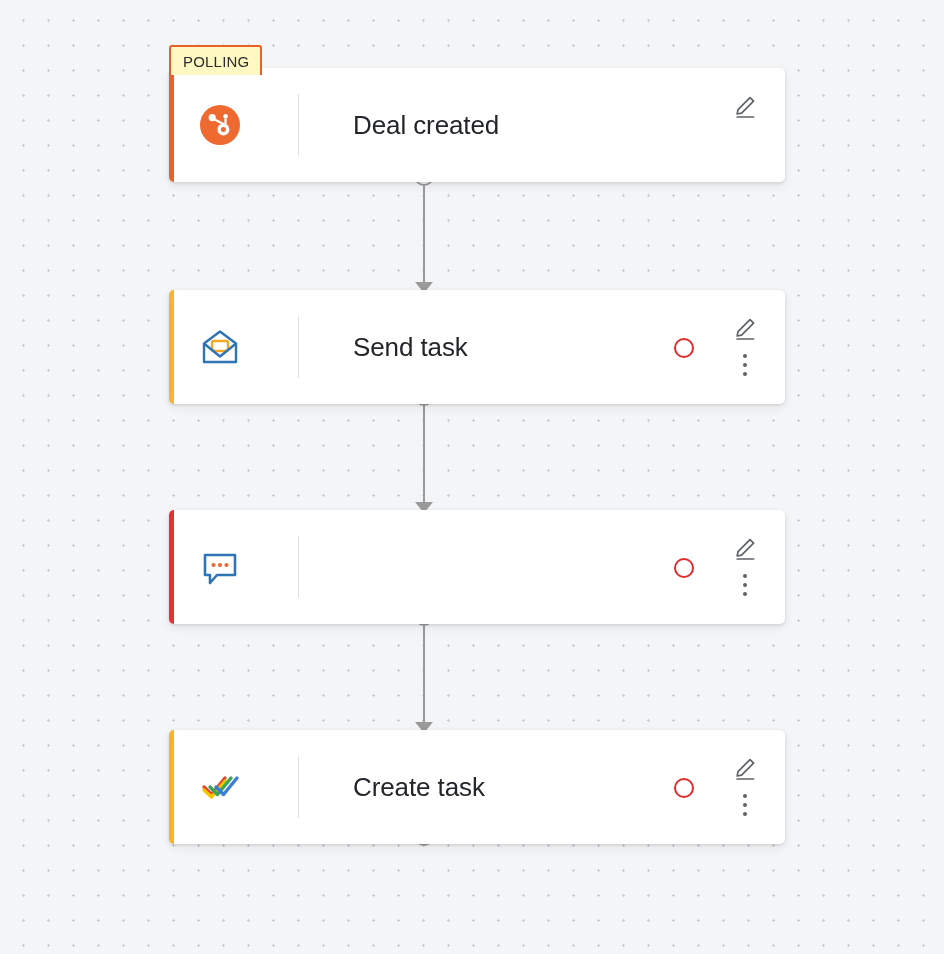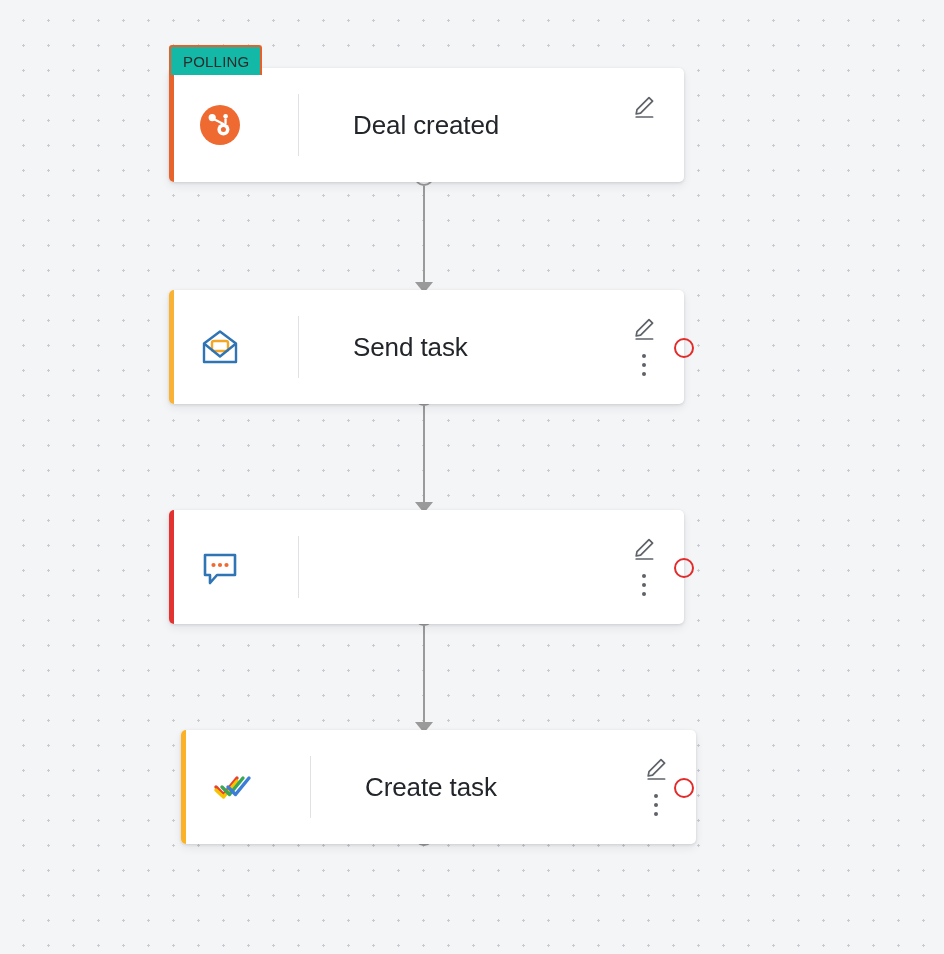--- a/index.html
+++ b/index.html
@@ -52,21 +52,21 @@
     border-left: 9px solid transparent;
     border-right: 9px solid transparent;
     border-top: 11px solid #9a9a9a;
     transform: translateX(-50%);
   }
 
   
   .node {
     position: absolute;
     left: 169px;
-    width: 515px;
+    width: 616px;
     height: 114px;
     background: #ffffff;
     border-radius: 5px;
     box-shadow: 0 1px 3px rgba(30,35,45,0.14), 0 4px 10px rgba(30,35,45,0.07);
     display: flex;
     align-items: center;
     overflow: visible;
     gap: 28px;
   }
   .accent {
@@ -143,21 +143,21 @@
     transform: translateY(-50%);
   }
 
   
   .polling-badge {
     position: absolute;
     left: 169px;
     top: 45px;
     height: 30px;
     padding: 0 11px 0 12px;
-    background: #14b8a6;
+    background: #fef9c3;
     border: 2px solid #ea5f28;
     border-bottom: none;
     border-radius: 3px 3px 0 0;
     display: flex;
     align-items: center;
     font-size: 15px;
     color: #2b2b2b;
     letter-spacing: 0.2px;
     z-index: 3;
   }
@@ -268,21 +268,21 @@
       </span>
       <span class="kebab-btn">
         <i></i>
           <i></i>
           <i></i>
       </span>
     </div>
   </div>
   <div class="status-ring" style="top:568px;"></div>
 
-  <div class="node" style="top:730px;margin-left:12px;">
+  <div class="node" style="top:730px;">
     <div class="accent" style="background:#fbb226;"></div>
 
     <div class="node-icon">
       <svg width="44" height="44" viewBox="0 0 44 44">
         <g fill="none" stroke-width="3.4" stroke-linecap="round" stroke-linejoin="round">
           <path d="M6 22 L13.5 29.5 L27 13" stroke="#e8412e"></path>
           <path d="M6 25 L13.5 32 L27 16" stroke="#f5c400"></path>
           <path d="M12 22 L19.5 29.5 L33 13" stroke="#3aa757"></path>
           <path d="M18 22 L25.5 29.5 L39 13" stroke="#3b7dd8"></path>
         </g>

